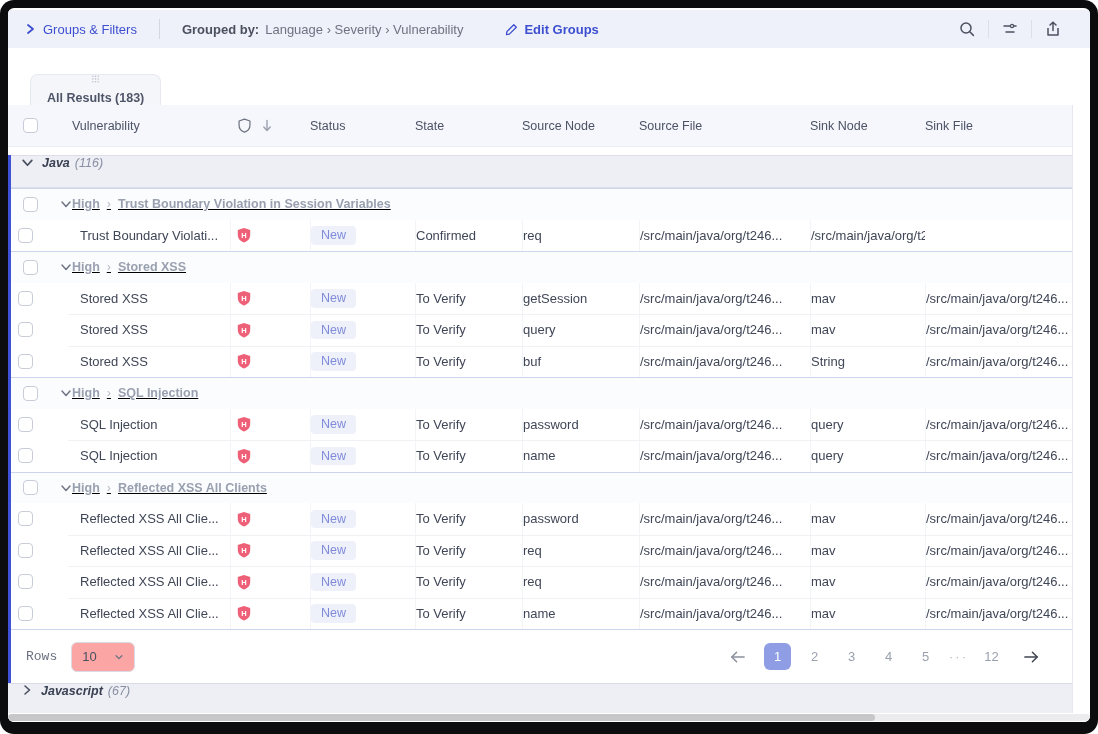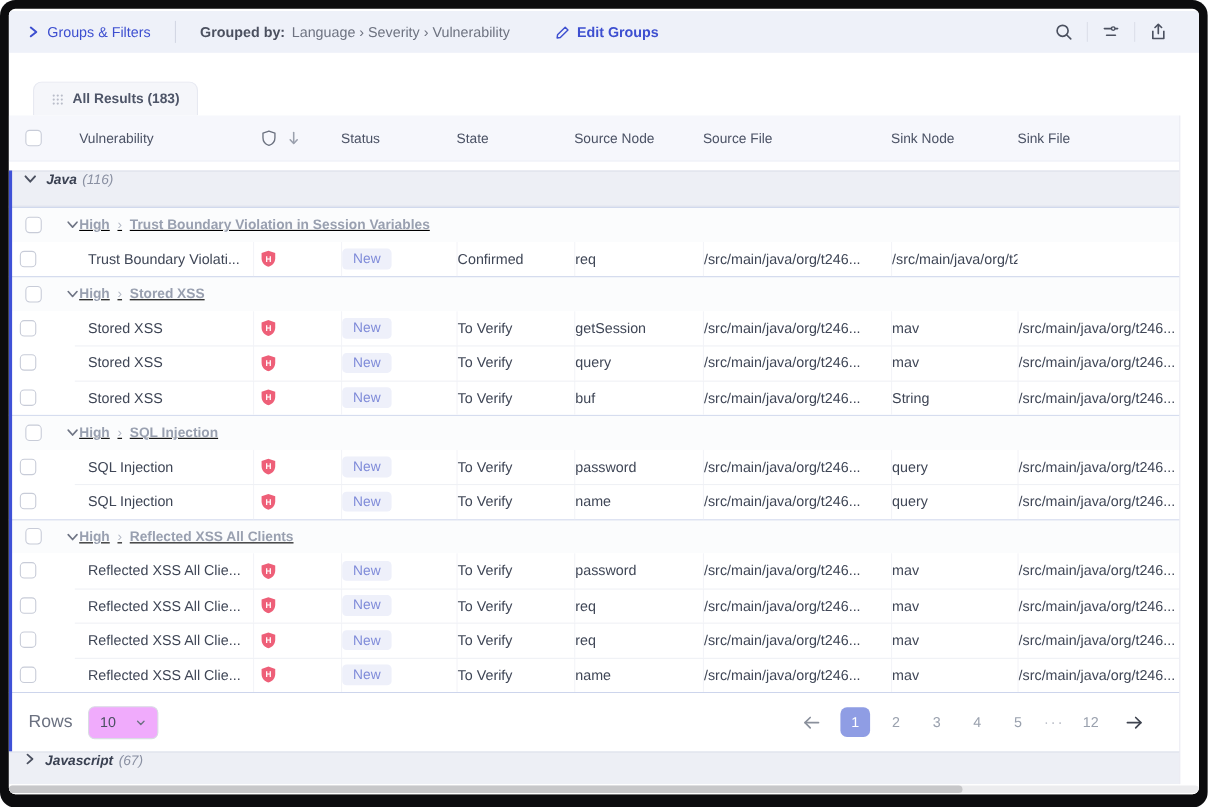--- a/index.html
+++ b/index.html
@@ -35,21 +35,21 @@
   .edit-groups span { font-size: 13px; font-weight: 700; color: #3d4fd0; }
   .tb-right { margin-left: auto; display: flex; align-items: center; }
   .tb-icon { padding: 4px 12px; display: flex; align-items: center; cursor: pointer; }
   .tb-icon-divider { width: 1px; height: 18px; background: #dcdfe9; }
 
   
   .tabs-row { margin-top: 26px; height: 31px; padding-left: 22px; display: flex; align-items: flex-end; }
   .tab {
     height: 31px; background: #f5f6fa; border: 1px solid #e7e9f1; border-bottom: none;
     border-radius: 8px 8px 0 0; display: flex; align-items: center; gap: 8px;
-    padding: 0 16px; cursor: pointer;
+    padding: 0 16px; cursor: pointer; flex-direction: column;
   }
   .tab-label { font-size: 12.5px; font-weight: 600; color: #4e5568; }
 
   
   .table-wrap { width: 1065px; border-right: 1px solid #e6e8f0; position: relative; }
   .grid { display: grid; grid-template-columns: 44px 28px 150px 80px 105px 107px 117px 171px 115px 1fr; }
   .thead { height: 42px; background: #f6f7fc; border-bottom: 1px solid #eceef5; }
   .thead .cell { display: flex; align-items: center; font-size: 12.5px; color: #4b5265; }
   .th-vuln { margin-left: -8px; }
   .gap8 { height: 8px; background: #fff; }
@@ -93,25 +93,25 @@
     font-size: 12.5px; color: #7f8bd9; background: #eef0fa;
     border-radius: 4px; padding: 3px 10px; line-height: 1;
   }
   .path { color: #4a5160; }
 
   
   .pagination {
     height: 54px; background: #fff; border-top: 1px solid #cdd5ec;
     display: flex; align-items: center; padding: 0 18px;
   }
-  .rows-label { font-size: 16px; color: #6b7180; }
+  .rows-label { font-size: 13px; color: #6b7180; font-family: Liberation Mono, monospace; }
   .rows-select {
     margin-left: 14px; width: 64px; height: 30px; border: 1px solid #d9dce4; border-radius: 6px;
     display: flex; align-items: center; justify-content: space-between; padding: 0 10px; cursor: pointer;
-    background: #f0abfc;
+    background: #fca5a5;
   }
   .rows-select .val { font-size: 13px; color: #4a5060; }
   .pager { margin-left: auto; display: flex; align-items: center; gap: 10px; margin-right: 6px; }
   .page-btn {
     min-width: 27px; height: 27px; display: flex; align-items: center; justify-content: center;
     font-size: 13px; color: #9aa1ae; border-radius: 6px; cursor: pointer; padding: 0 4px;
   }
   .page-btn.active { background: #8f9de4; color: #ffffff; }
   .page-dots { color: #b8bcc6; font-size: 13px; letter-spacing: 2px; }
   .pg-arrow { padding: 4px 8px; display: flex; align-items: center; cursor: pointer; }

